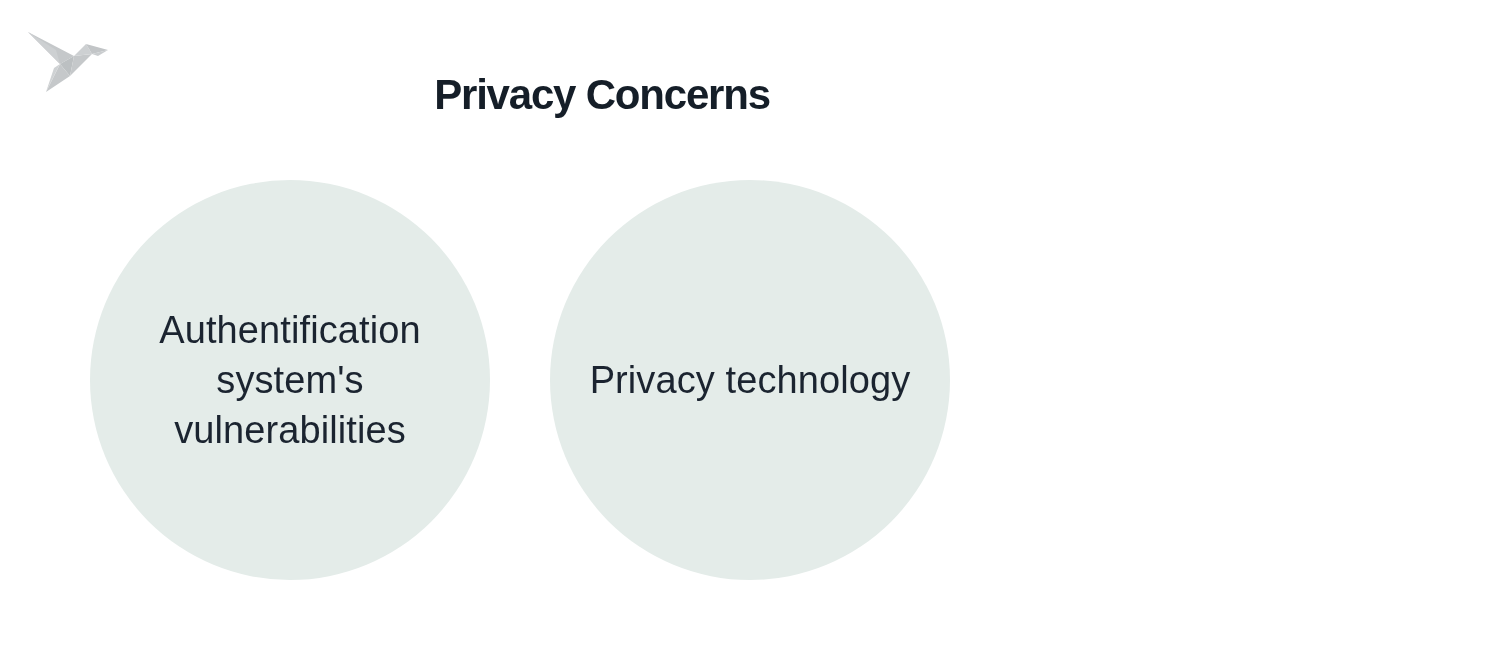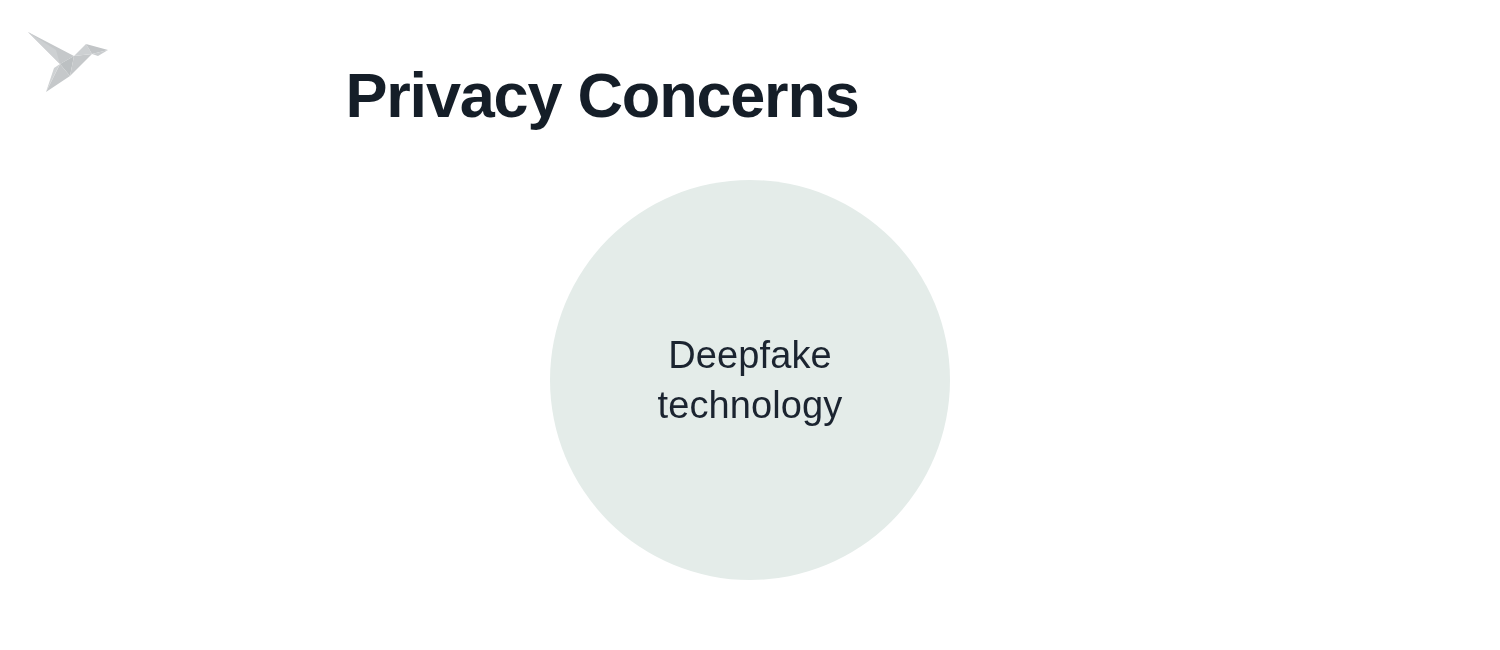--- a/index.html
+++ b/index.html
@@ -34,21 +34,21 @@
   .logo svg { display: block; width: 100%; height: 100%; }
 
   
   .slide-title {
     position: absolute;
     left: 0;
     top: 58px;
     width: 1204px;
     text-align: center;
     font-family: "Liberation Sans", "DejaVu Sans", sans-serif;
-    font-size: 63px;
+    font-size: 42px;
     line-height: 74px;
     font-weight: 700;
     letter-spacing: -1.2px;
     color: #151e28;
     white-space: nowrap;
   }
 
   
   .circle-row {
     position: absolute;
@@ -103,21 +103,24 @@
         <polygon points="66,34 60,24 82,30" fill="#c2c5c7"></polygon>
         <polygon points="66,34 82,30 72,36" fill="#cacdcf"></polygon>
       </g>
     </svg>
   </div>
 
   <div class="slide-title">Privacy Concerns</div>
 
   <div class="circle-row">
 
+    <div class="circle circle-1">
+      <span class="circle-label">Authentification system's vulnerabilities</span>
+    </div>
 
     <div class="circle circle-2">
-      <span class="circle-label">Deepfake technology</span>
+      <span class="circle-label">Privacy technology</span>
     </div>
 
 
   </div>
 
 </div>
 
 </body></html>

